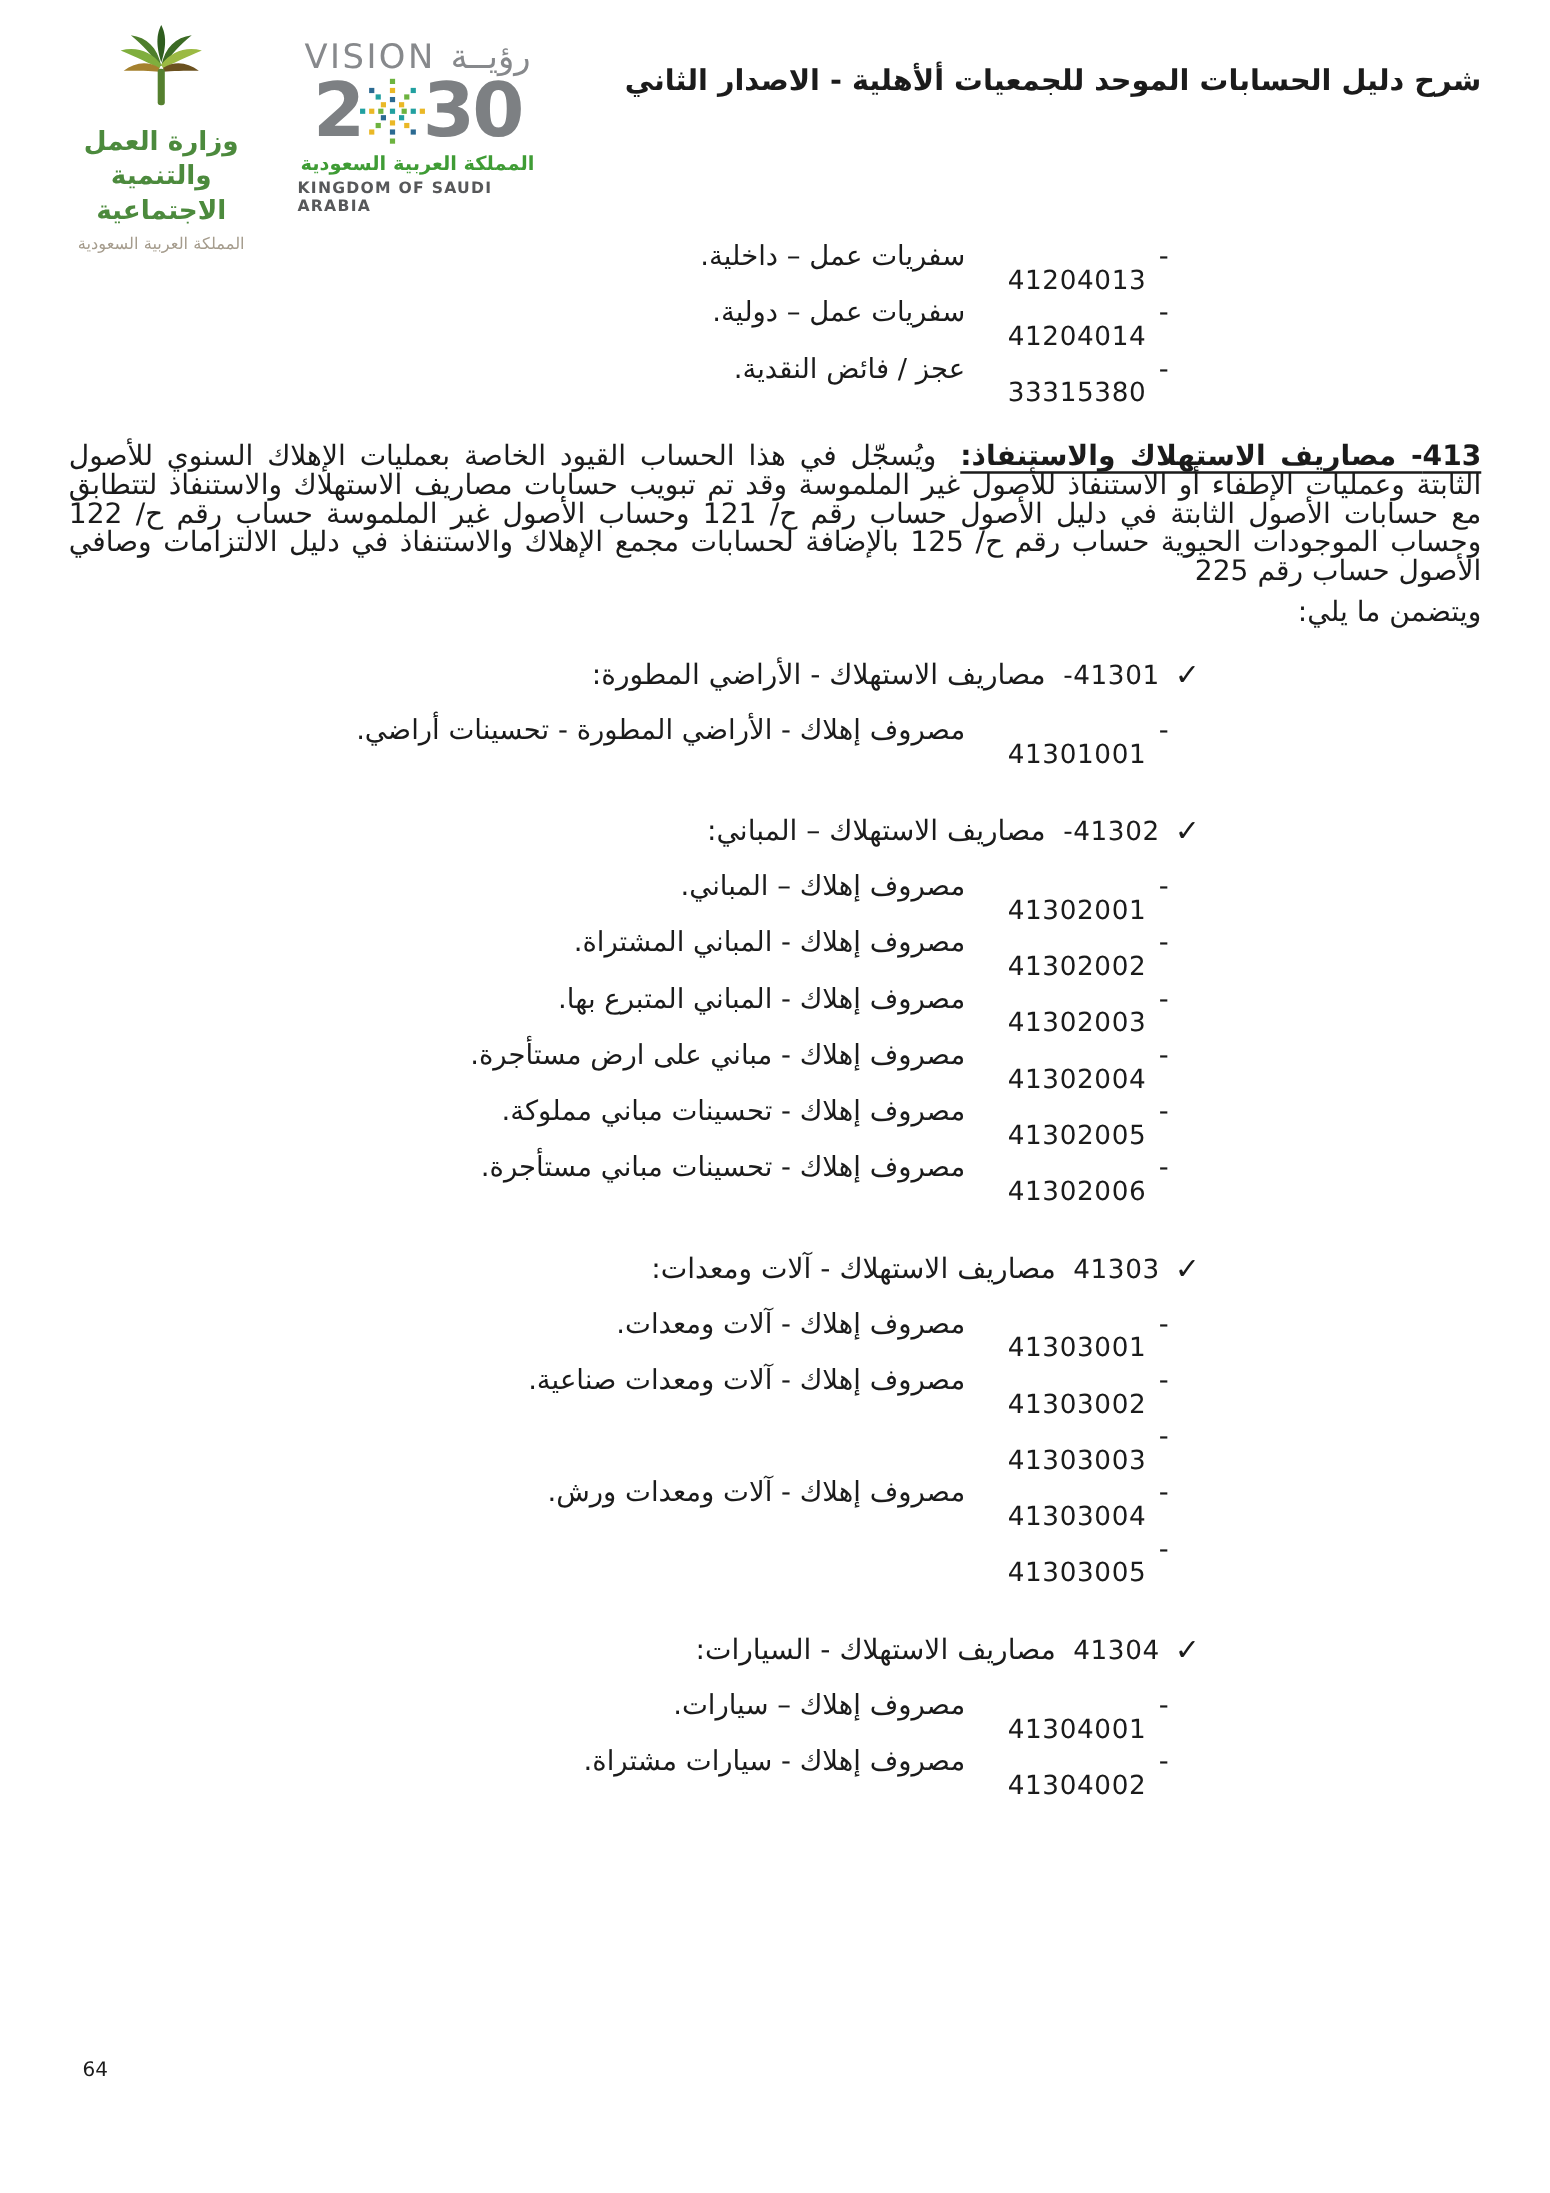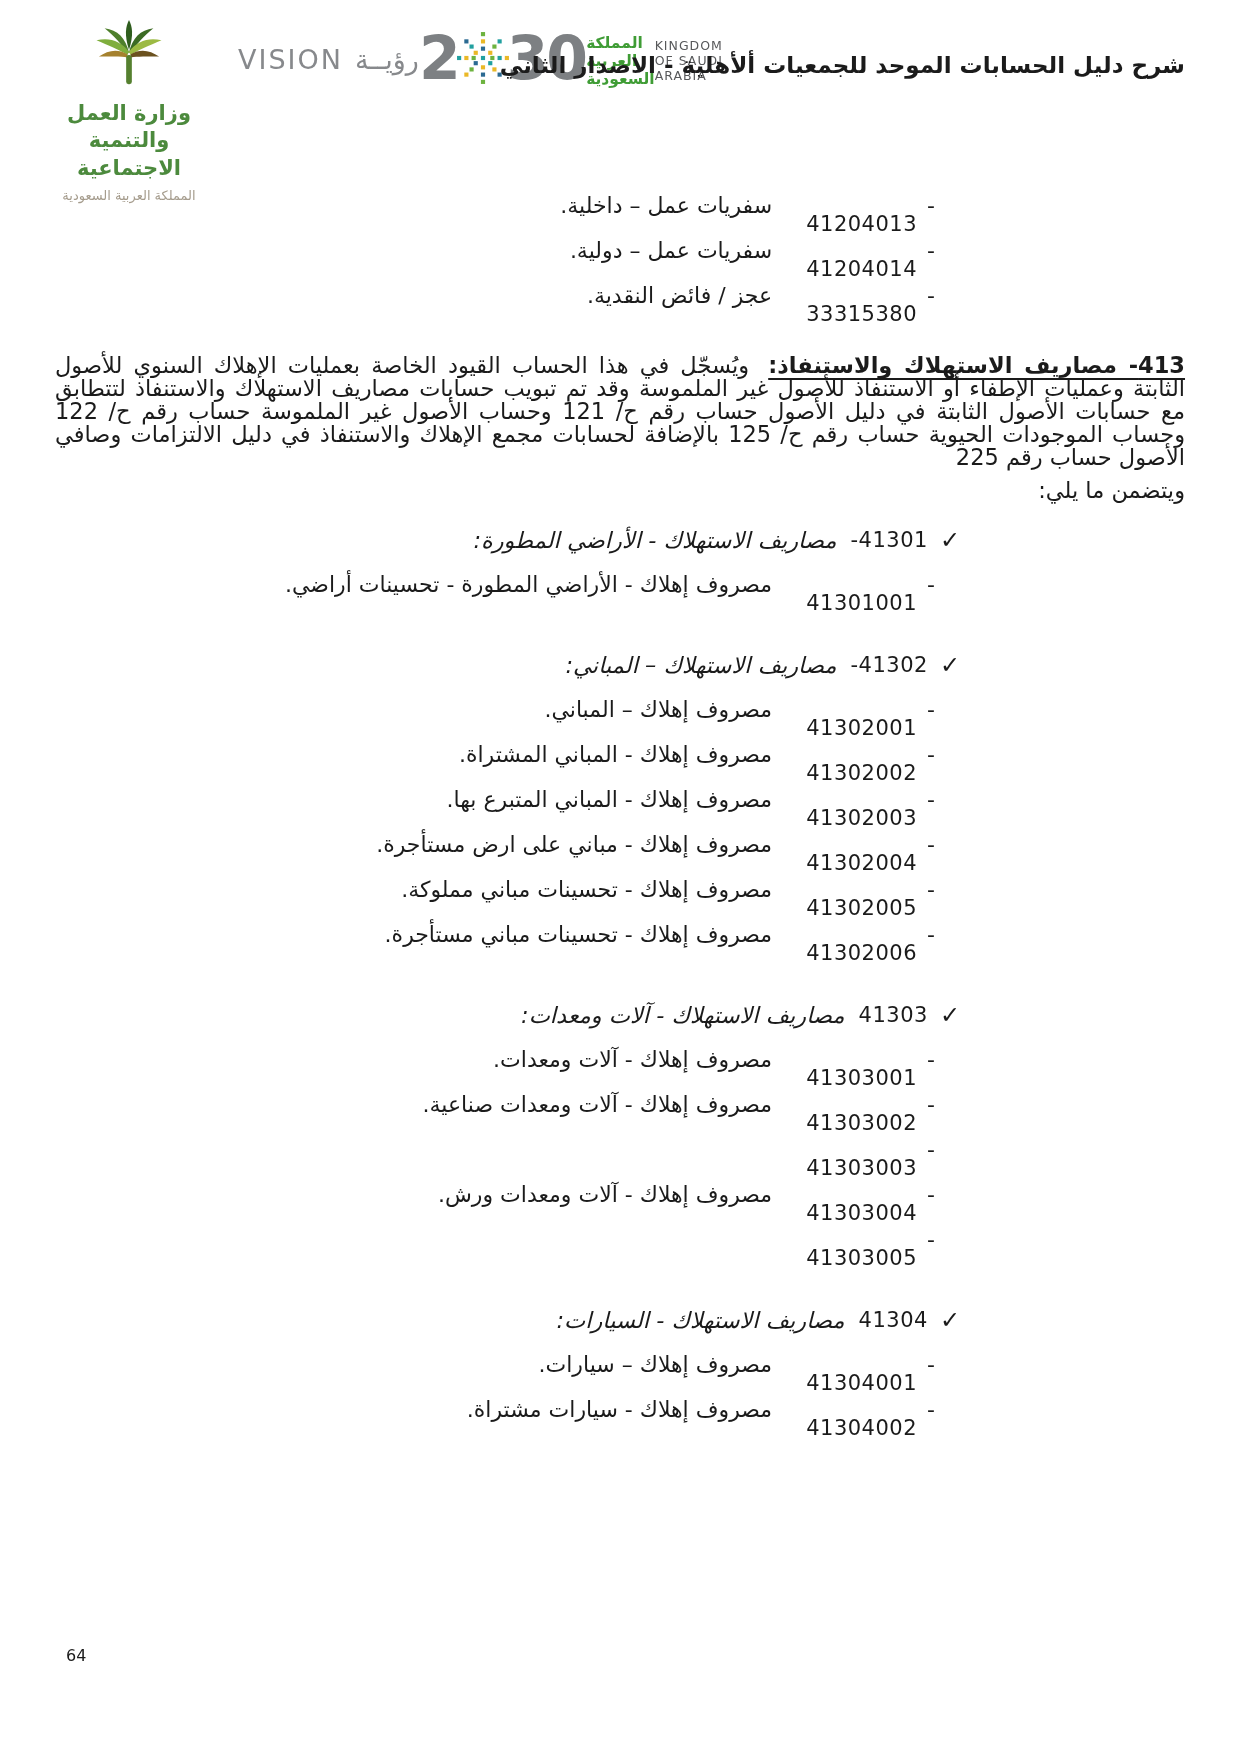--- a/index.html
+++ b/index.html
@@ -5,49 +5,49 @@
   html,body{margin:0;padding:0;background:#ffffff;}
   .page{position:relative;width:1240px;height:1754px;background:#ffffff;overflow:hidden;
         font-family:"DejaVu Sans",sans-serif;color:#1b1b1b;}
 
   
   .ministry-logo{position:absolute;left:45px;top:20px;width:168px;direction:rtl;text-align:center;}
   .ministry-logo svg{display:block;margin:0 auto 2px auto;}
   .ministry-name{color:#4c8a3d;font-size:21px;line-height:1.3;font-weight:bold;}
   .ministry-country{color:#a59c8d;font-size:13px;margin-top:6px;}
 
-  .vision-logo{position:absolute;left:238px;top:30px;width:192px;display:flex;flex-direction:row;align-items:center;}
+  .vision-logo{position:absolute;left:238px;top:30px;width:192px;display:flex;flex-direction:column;align-items:center;}
   .vision-row{display:flex;align-items:center;gap:12px;color:#87898c;}
   .vision-row .v-en{font-size:27px;letter-spacing:2px;}
   .vision-row .v-ar{font-size:27px;font-weight:normal;}
   .vision-year{display:flex;align-items:center;color:#7d8083;font-weight:bold;font-size:60px;line-height:1;letter-spacing:-2px;margin-top:-2px;}
   .vision-year svg{margin:0 -3px;}
   .vision-ar{color:#3f9c35;font-size:15.5px;font-weight:bold;margin-top:3px;}
-  .vision-en{color:#57585a;font-size:12.5px;font-weight:normal;letter-spacing:1px;margin-top:2px;}
+  .vision-en{color:#57585a;font-size:12.5px;font-weight:bold;letter-spacing:1px;margin-top:2px;}
 
   .doc-title{position:absolute;right:55px;top:52px;direction:rtl;font-weight:bold;font-size:23px;}
 
   
   .content{position:absolute;top:183px;right:55px;left:55px;direction:rtl;}
   .intro-list{padding-right:250px;}
   .acct-row{display:flex;align-items:center;height:45px;font-size:22px;}
   .acct-row .bullet{margin-left:10px;}
   .acct-row .code{font-size:21px;letter-spacing:.5px;margin-top:36px;}
   .acct-row .label{margin-right:34px;}
 
   .section-para{margin:36px 0 0 0;line-height:23px;font-size:22.5px;text-align:justify;}
   .sec-head{font-weight:bold;text-decoration:underline;text-decoration-thickness:2px;text-underline-offset:5px;margin-left:8px;}
   .section-tail{line-height:42px;font-size:22.5px;}
 
   .groups{padding-right:225px;margin-top:6px;}
   .group + .group{margin-top:35px;}
   .group-head{display:flex;align-items:center;height:45px;font-size:22.5px;}
   .group-head .check{font-weight:bold;font-size:24px;margin-left:12px;}
   .group-head .gcode{font-size:21px;letter-spacing:.5px;}
-  .group-head .gtitle{margin-right:14px;font-style:italic;}
+  .group-head .gtitle{margin-right:14px;}
   .group-items{padding-right:25px;}
 
   .page-number{position:absolute;left:66px;top:1646px;font-size:16px;}
 </style>
 </head>
 <body>
 
 <div class="page">
 
   <div class="ministry-logo">

